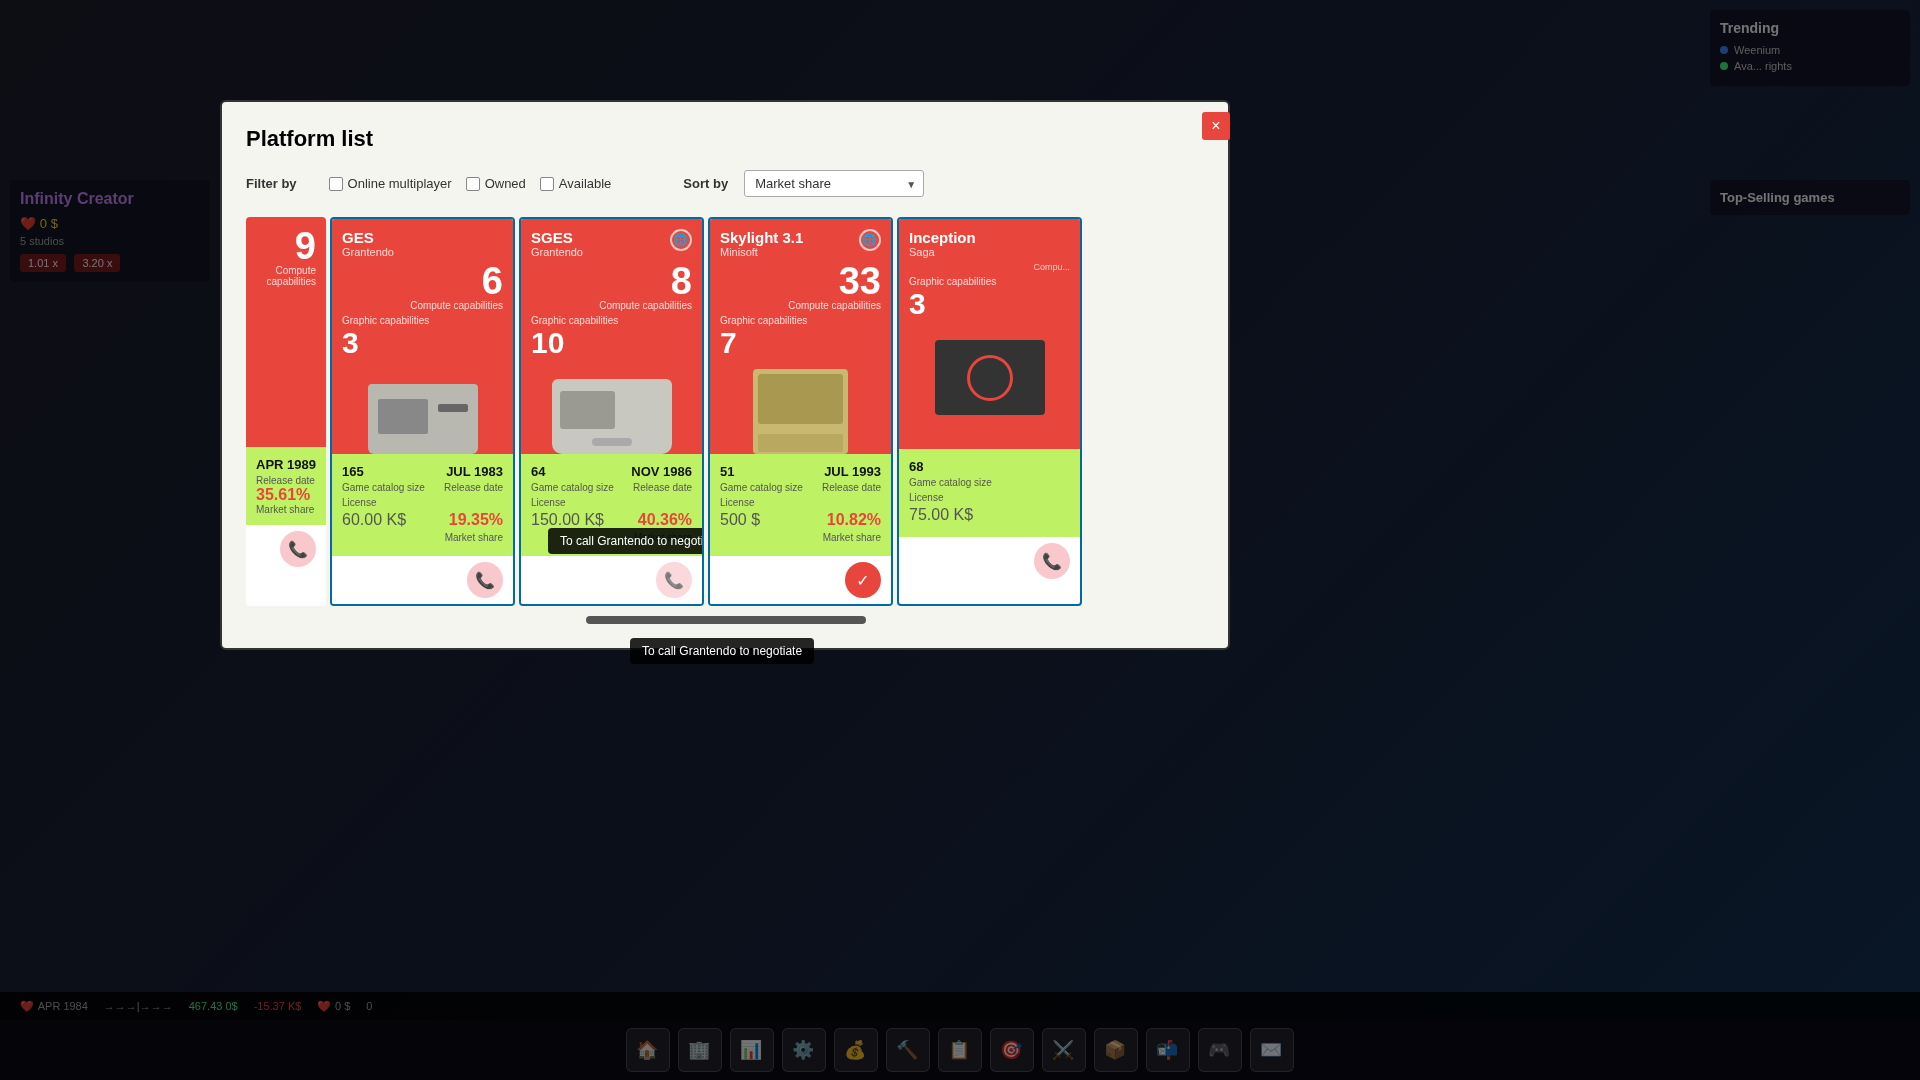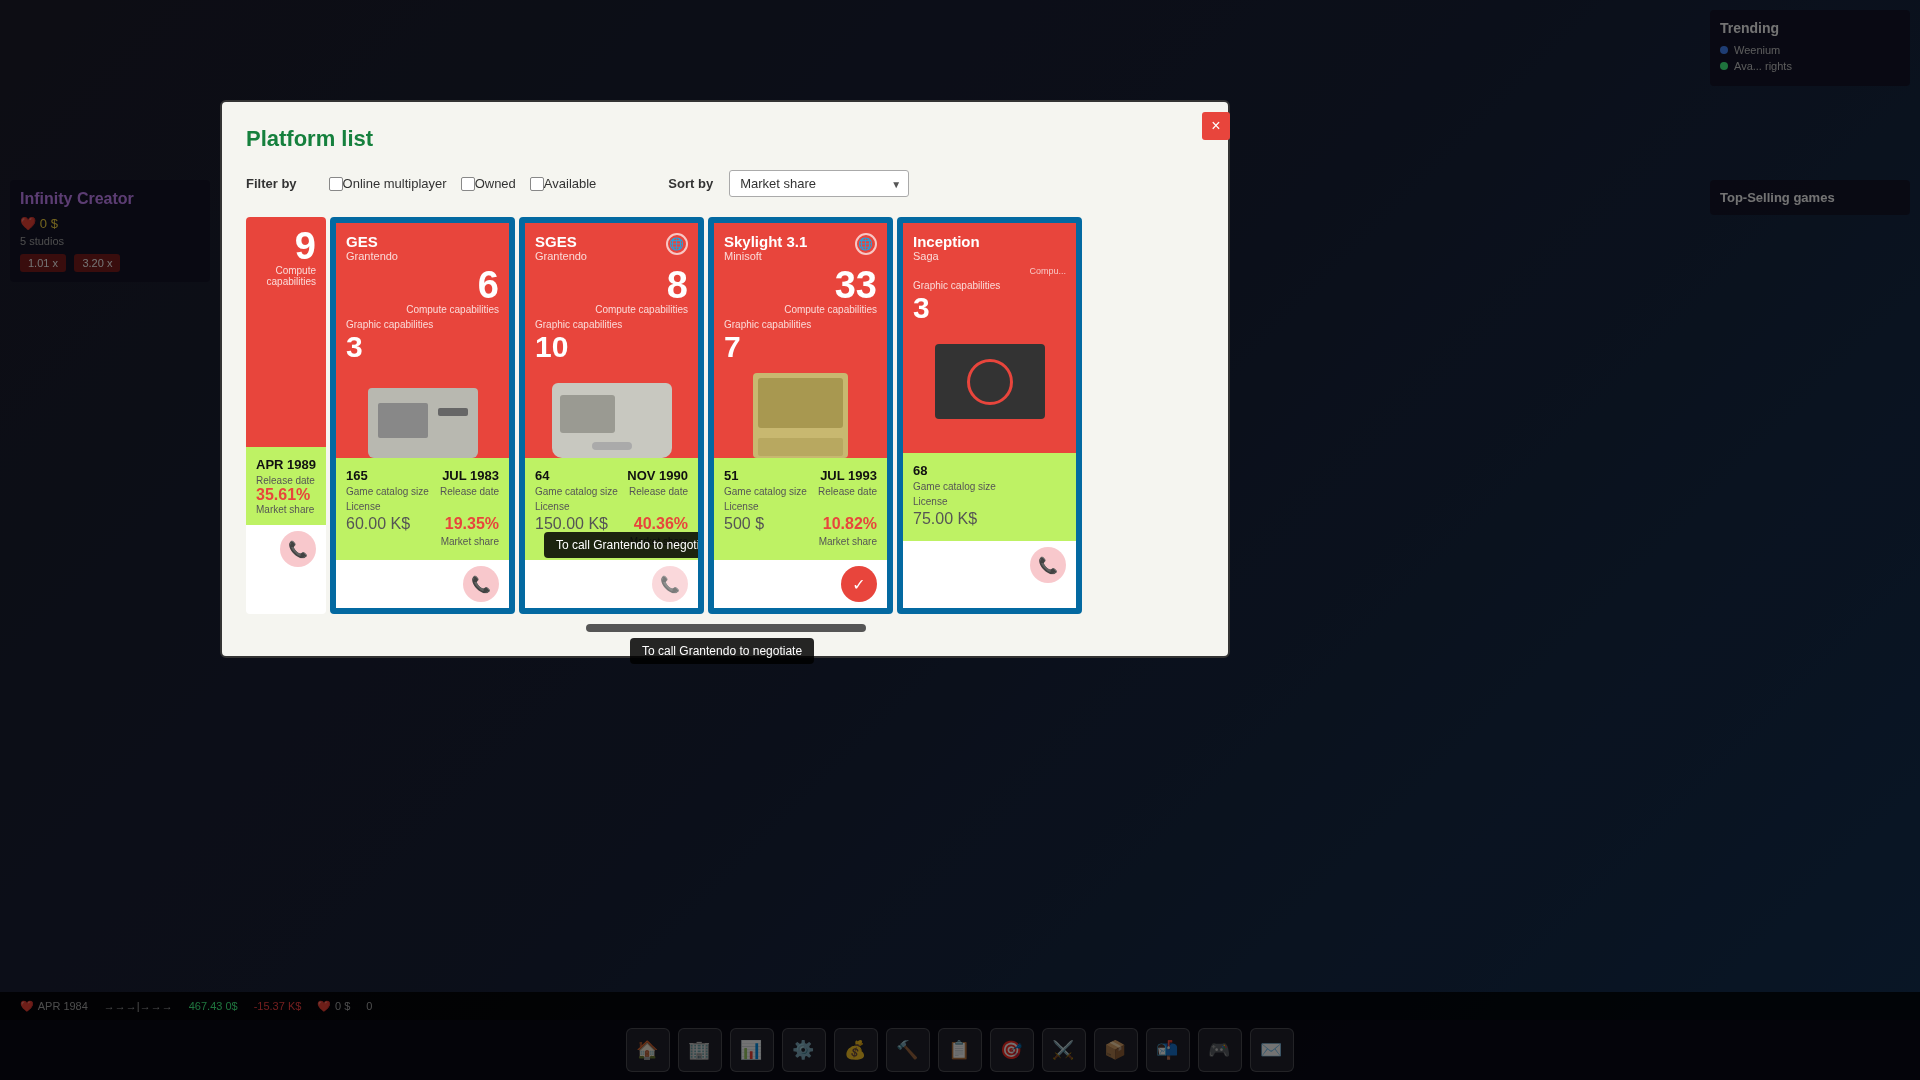--- a/index.html
+++ b/index.html
@@ -37,21 +37,21 @@
       background: #f5f5f0;
       border-radius: 6px;
       z-index: 20;
       padding: 24px;
       border: 2px solid #333;
     }
 
     .modal-title {
       font-size: 22px;
       font-weight: 700;
-      color: #15803d;
+      color: #000000;
       margin-bottom: 18px;
     }
 
     
     .filter-bar {
       display: flex;
       align-items: center;
       gap: 32px;
       margin-bottom: 20px;
     }
@@ -64,20 +64,21 @@
 
     .filter-options {
       display: flex;
       align-items: center;
       gap: 14px;
     }
 
     .checkbox-item {
       display: flex;
       align-items: center;
+      gap: 5px;
       font-size: 13px;
       color: #333;
     }
 
     .checkbox-item input[type="checkbox"] {
       width: 14px;
       height: 14px;
       border: 1px solid #888;
       appearance: none;
       background: #fff;
@@ -149,21 +150,21 @@
 
     
     .platform-card {
       min-width: 185px;
       max-width: 185px;
       background: #fff;
       border-radius: 4px;
       overflow: hidden;
       margin-right: 4px;
       position: relative;
-      border: 6px solid #0369a1;
+      border: 2px solid #0369a1;
     }
 
     .card-top {
       background: #e8453c;
       padding: 10px 10px 0 10px;
       position: relative;
       min-height: 230px;
     }
 
     .card-platform-name {
@@ -752,21 +753,21 @@
           <div class="compute-label">Compute capabilities</div>
           <div class="graphic-label">Graphic capabilities</div>
           <div class="graphic-value">10</div>
           <div class="card-image">
             <div class="snes-console"></div>
           </div>
         </div>
         <div class="card-bottom">
           <div class="card-stat-row">
             <span class="stat-large">64</span>
-            <span class="stat-large">NOV 1990</span>
+            <span class="stat-large">NOV 1986</span>
           </div>
           <div class="card-stat-row">
             <span class="stat-label">Game catalog size</span>
             <span class="stat-label">Release date</span>
           </div>
           <div class="card-stat-row" style="margin-top:4px;">
             <span class="stat-label">License</span>
           </div>
           <div class="card-stat-row">
             <span class="stat-value">150.00 K$</span>

